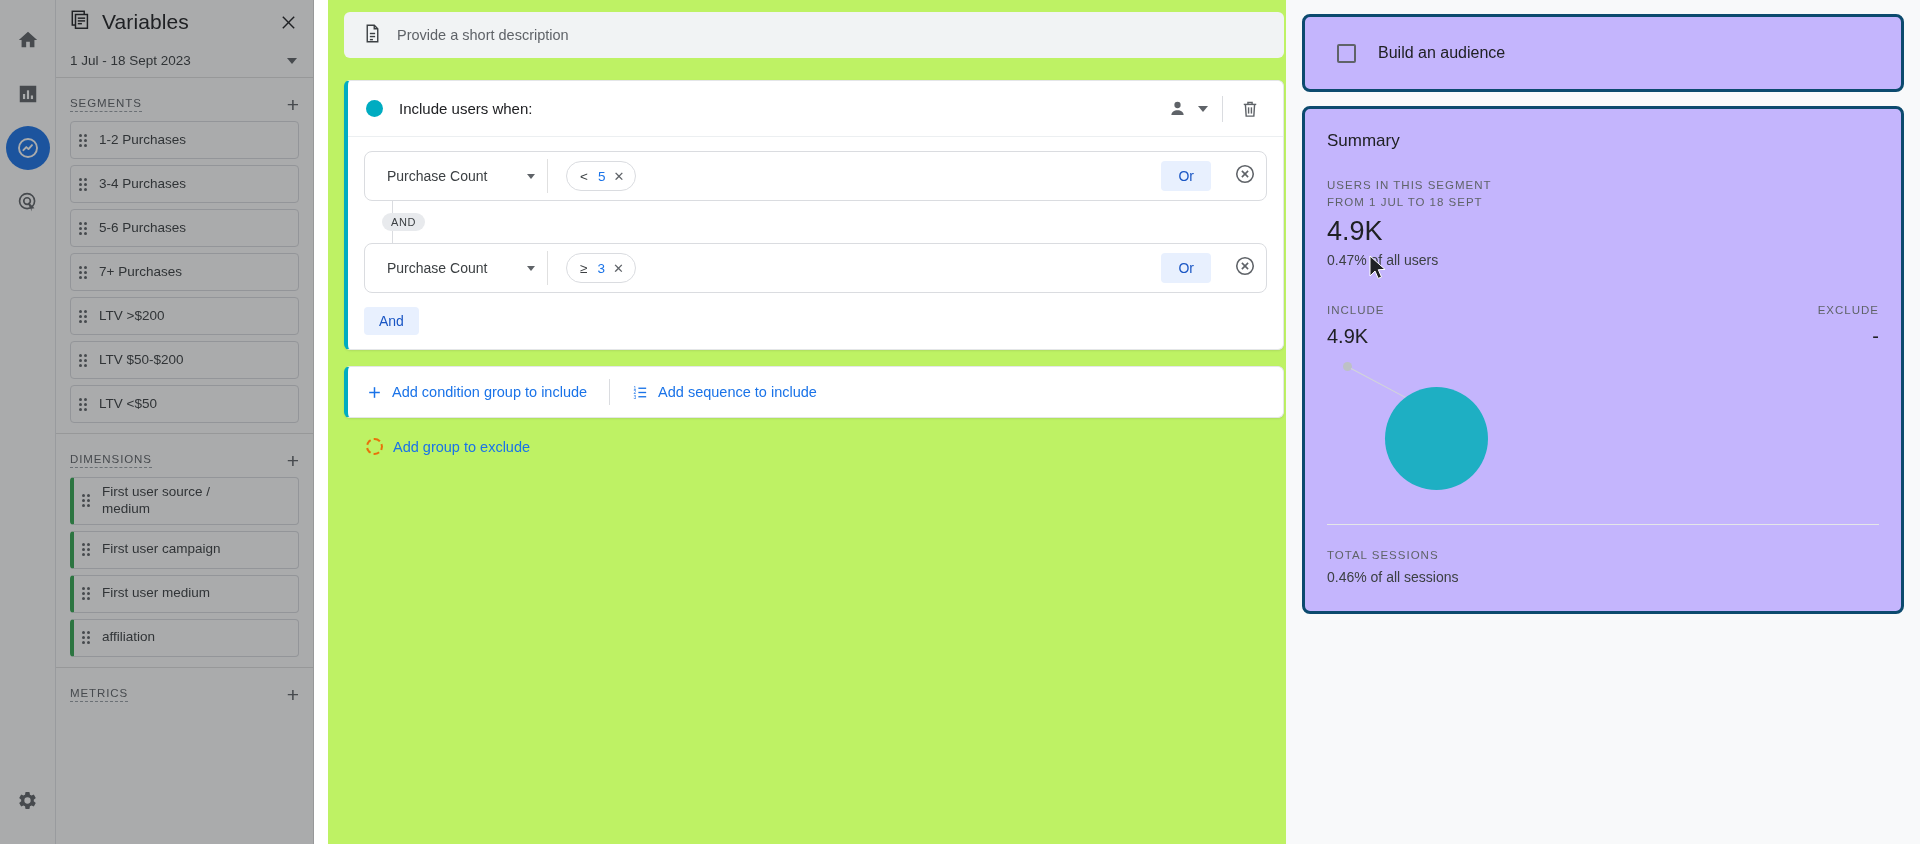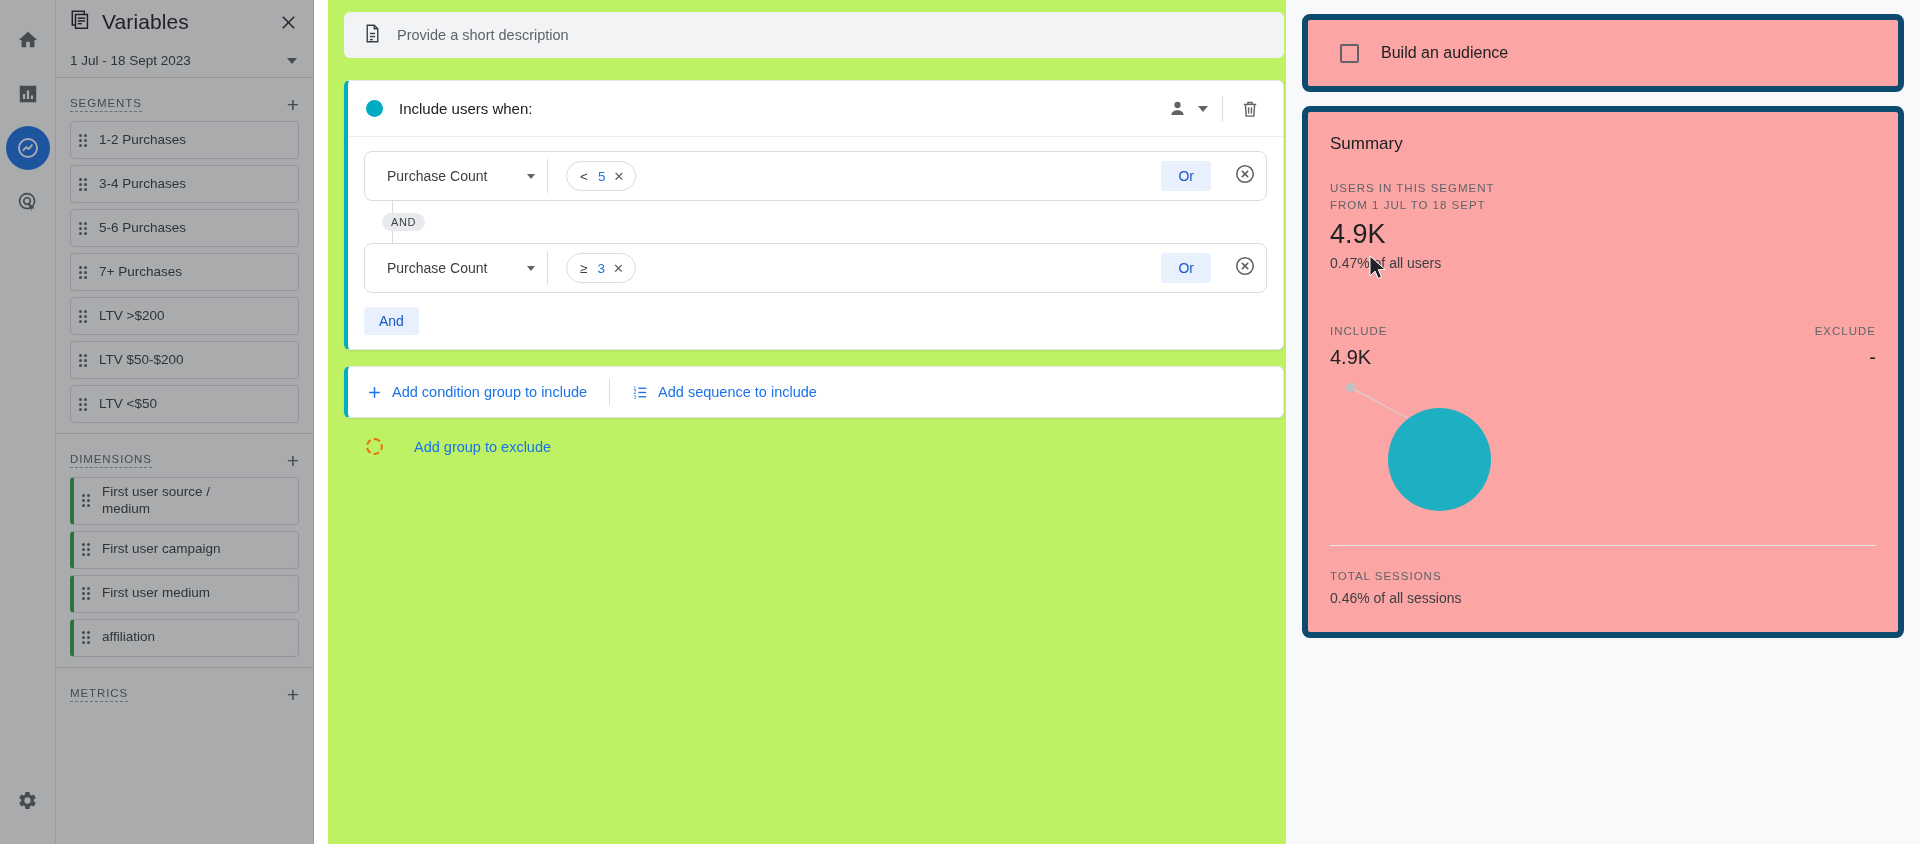--- a/index.html
+++ b/index.html
@@ -253,40 +253,40 @@
     padding: 0 18px;
     box-shadow: 0 1px 2px rgba(60,64,67,.12);
   }
   .addlink {
     display: inline-flex; align-items: center; gap: 9px;
     color: #1a73e8; font-size: 14.5px; cursor: pointer;
   }
   .addsep { width: 1px; height: 26px; background: #dadce0; margin: 0 22px; }
   .excl-row {
     margin-top: 20px;
-    display: inline-flex; align-items: center; gap: 31px;
+    display: inline-flex; align-items: center; gap: 10px;
     padding-left: 22px;
     cursor: pointer;
   }
   .excl-circle {
     width: 17px; height: 17px; border-radius: 50%;
     border: 2px dashed #e8710a;
   }
   .excl-text { color: #1a73e8; font-size: 14.5px; }
 
   
   .rightcol {
     position: absolute; left: 1286px; top: 0;
     width: 634px; height: 844px;
     background: #f8f9fa;
     padding: 14px 16px 0 16px;
   }
   .card {
-    background: #fca5a5;
-    border: 6px solid #0c4a6e;
+    background: #c4b5fd;
+    border: 3px solid #0c4a6e;
     border-radius: 8px;
   }
   .audience-card {
     height: 78px;
     display: flex; align-items: center;
     padding: 0 22px 0 32px;
     gap: 22px;
     cursor: pointer;
   }
   .checkbox {
@@ -302,21 +302,21 @@
   .kpi-label {
     font-size: 11.5px; letter-spacing: 1px;
     color: #5f6368; font-weight: 500; text-transform: uppercase;
     line-height: 1.45;
   }
   .kpi-value { font-size: 27px; color: #202124; margin-top: 6px; font-weight: 400; }
   .kpi-sub { font-size: 14px; color: #3c4043; margin-top: 5px; }
 
   .ie-row {
     display: flex; justify-content: space-between;
-    margin-top: 52px;
+    margin-top: 34px;
   }
   .ie-col.right { text-align: right; }
   .ie-val { font-size: 20px; color: #202124; margin-top: 6px; }
 
   .venn { position: relative; height: 170px; margin-top: 4px; }
   .venn-circle {
     position: absolute;
     width: 103px; height: 103px;
     border-radius: 50%;
     background: #1eafc3;

